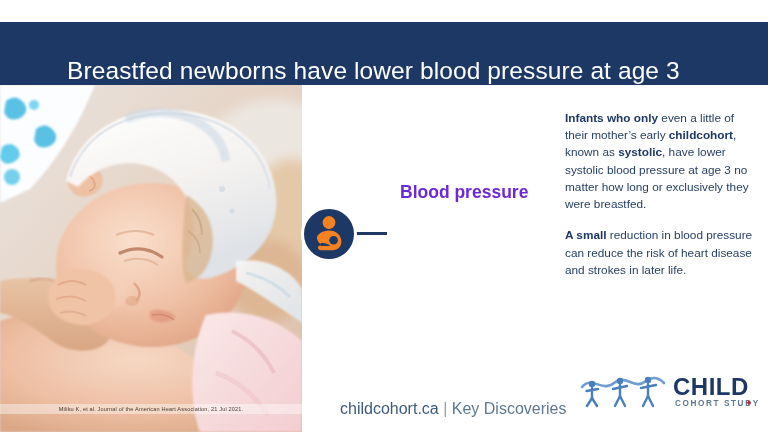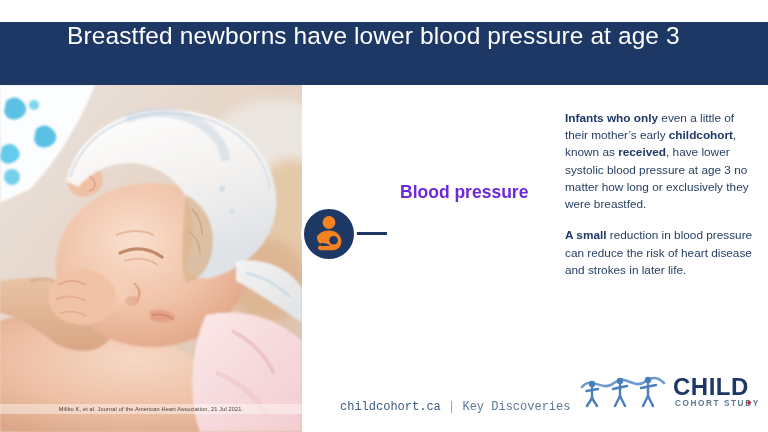--- a/index.html
+++ b/index.html
@@ -20,21 +20,21 @@
 
   
   .title-band {
     position: absolute;
     left: 0;
     top: 22px;
     width: 768px;
     height: 63px;
     background: #1e3866;
     display: flex;
-    align-items: flex-start;
+    align-items: flex-end;
   }
   .title-text {
     color: #ffffff;
     font-size: 24.5px;
     font-weight: 400;
     letter-spacing: 0.1px;
     margin-left: 67px;
     white-space: nowrap;
   }
 
@@ -127,24 +127,23 @@
     margin: 0 0 14px 0;
   }
   .right-para:last-child { margin-bottom: 16px; }
   .right-para b { font-weight: bold; color: #1e3866; }
 
   
   .footer-url {
     position: absolute;
     left: 340px;
     top: 400px;
-    font-size: 12px;
+    font-size: 16px;
     color: #3d5a80;
     white-space: nowrap;
-    font-family: Liberation Mono, monospace;
   }
   .footer-url .sep { color: #8ba0ba; }
   .footer-url .disc { color: #5d7893; }
 
   .logo {
     position: absolute;
     left: 578px;
     top: 371px;
     width: 180px;
     height: 40px;
@@ -295,21 +294,21 @@
 
       <path d="M11.8 29.2 c 3.6 -0.4 7.2 0.6 9.6 2.6 l -9.0 0.2 c -1.0 -0.9 -1.0 -2.0 -0.6 -2.8 z" fill="#1e3866"></path>
     </svg>
   </div>
 
   <div class="mid-col">
     <div class="mid-heading">Blood pressure</div>
   </div>
 
   <div class="right-col">
-    <p class="right-para"><b>Infants who only</b><span> even a little of their mother’s early </span><b>childcohort</b><span>, known as </span><b>received</b><span>, have lower systolic blood pressure at age 3  no matter how long or exclusively they were breastfed.</span></p>
+    <p class="right-para"><b>Infants who only</b><span> even a little of their mother’s early </span><b>childcohort</b><span>, known as </span><b>systolic</b><span>, have lower systolic blood pressure at age 3  no matter how long or exclusively they were breastfed.</span></p>
 
     <p class="right-para"><b>A small</b><span> reduction in blood pressure can reduce the risk of heart disease and strokes in later life.</span></p>
   </div>
 
   <div class="footer-url">
     <span>childcohort.ca</span>
     <span class="sep">|</span>
     <span class="disc">Key Discoveries</span>
   </div>
 

